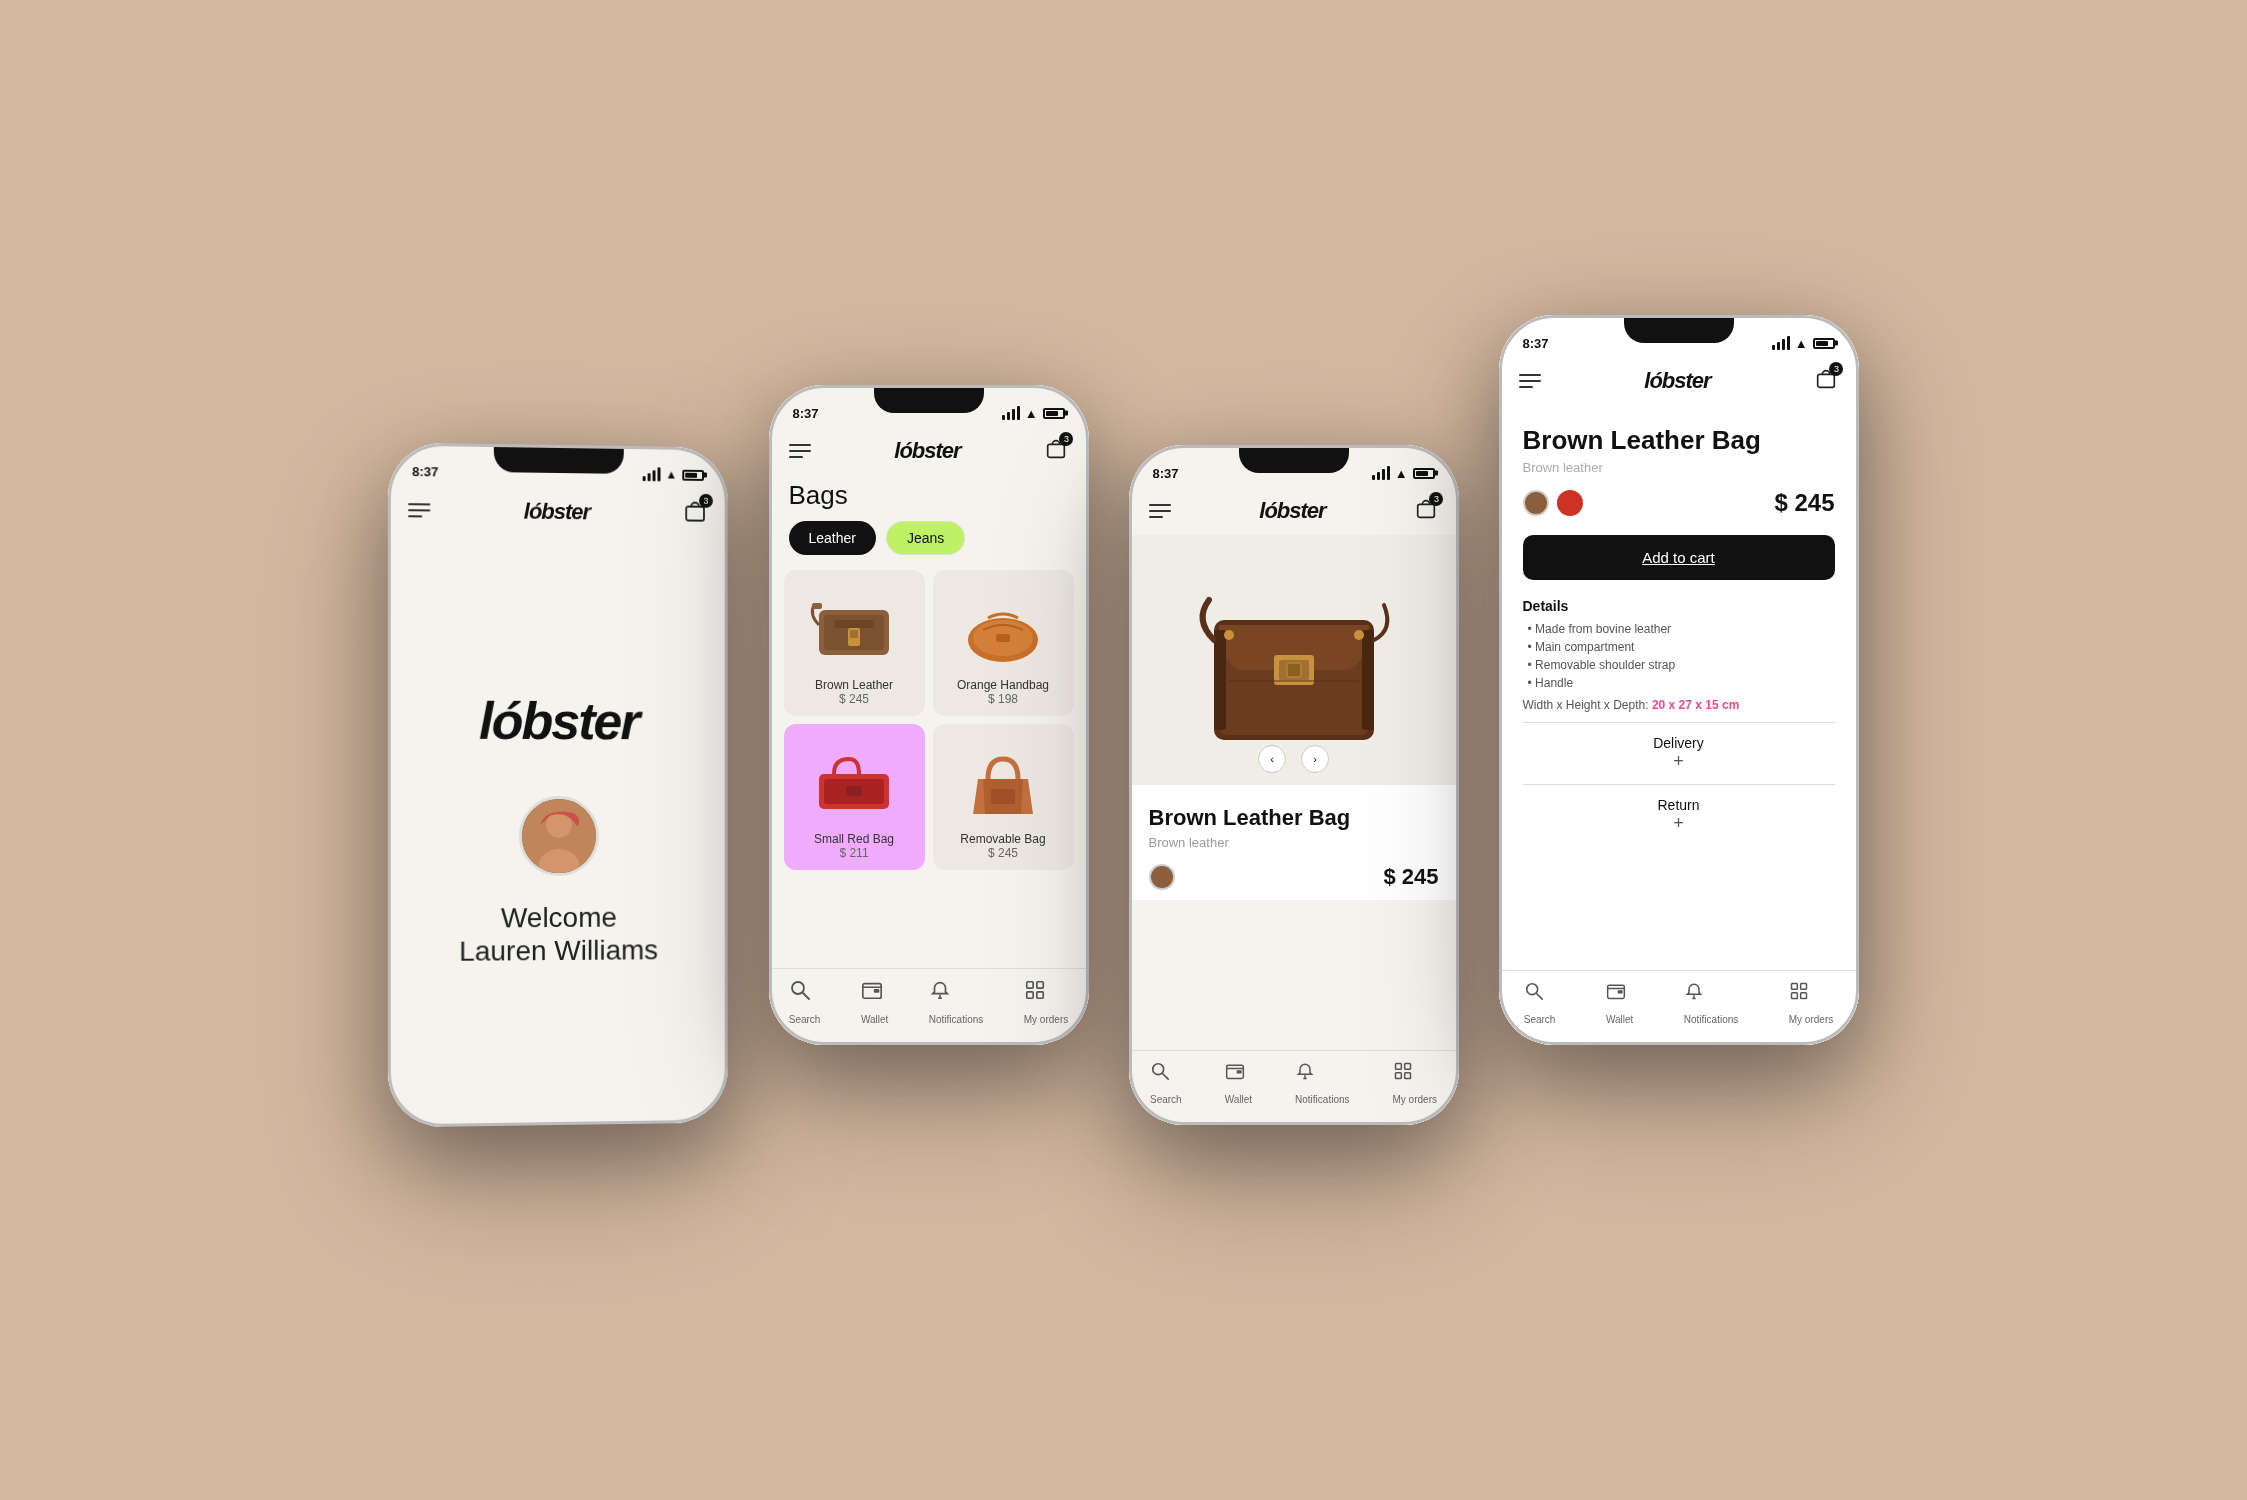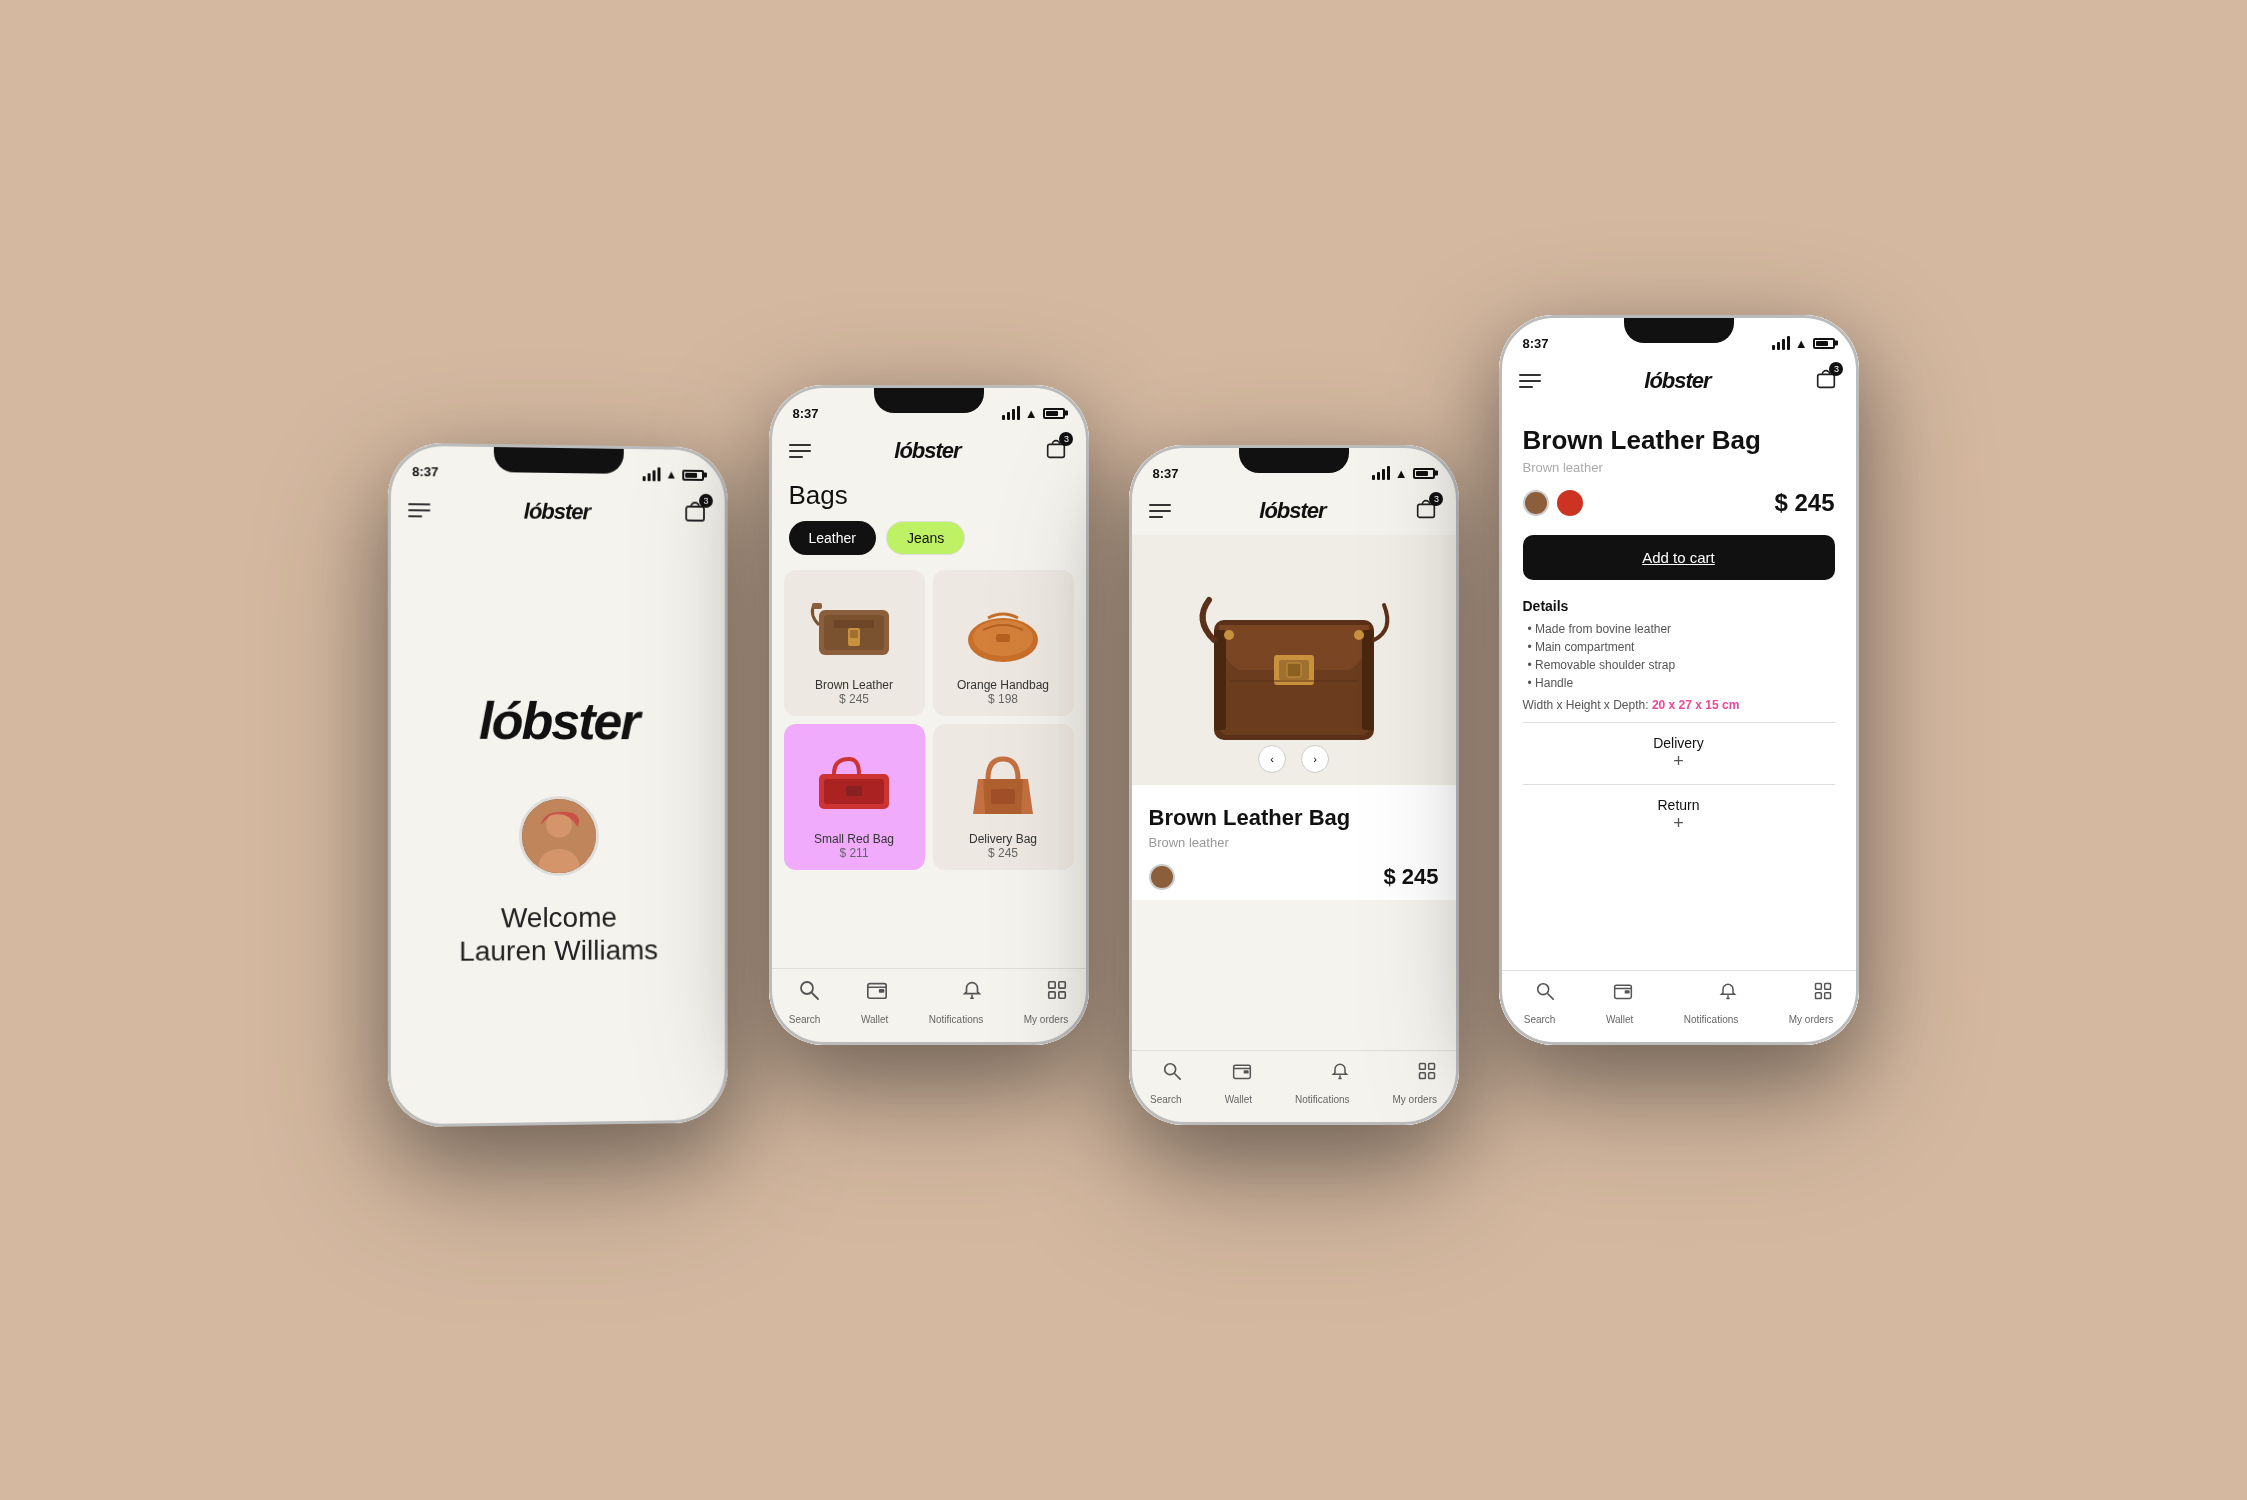--- a/index.html
+++ b/index.html
@@ -174,21 +174,21 @@
       justify-content: space-around;
       align-items: center;
       padding: 10px 0 20px;
       border-top: 1px solid #e0ddd8;
       background: #f5f3ee;
     }
 
     .nav-item {
       display: flex;
       flex-direction: column;
-      align-items: flex-end;
+      align-items: flex-start;
       gap: 13px;
       cursor: pointer;
     }
     .nav-label {
       font-size: 10px;
       color: #666;
     }
 
     .welcome-logo {
       font-size: 48px;
@@ -518,21 +518,21 @@
           <div class="product-card" style="border-radius:12px;background:#ede9e2;padding:15px 10px 10px;display:flex;flex-direction:column;align-items:center;">
             <div style="height:85px;display:flex;align-items:center;justify-content:center;margin-bottom:8px;">
               <svg width="100" height="75" viewBox="0 0 100 75">
 
                 <path d="M25 35 L20 70 L80 70 L75 35 Z" fill="#c47040"></path>
                 <path d="M30 35 L32 70 L68 70 L70 35 Z" fill="#b06030"></path>
                 <path d="M35 35 Q35 15 50 15 Q65 15 65 35" stroke="#c47040" stroke-width="5" fill="none"></path>
                 <rect x="38" y="45" width="24" height="15" rx="2" fill="#a05028"></rect>
               </svg>
             </div>
-            <div class="product-name" style="font-size:12px;color:#333;">Delivery Bag</div>
+            <div class="product-name" style="font-size:12px;color:#333;">Removable Bag</div>
             <div class="product-price" style="font-size:12px;color:#666;">$ 245</div>
           </div>
         </div>
       </div>
 
       <div class="bottom-nav" style="position:absolute;bottom:0;left:0;right:0;">
         <div class="nav-item">
           <svg width="22" height="22" viewBox="0 0 22 22" fill="none">
               <circle cx="9" cy="9" r="6" stroke="#555" stroke-width="1.8"></circle>
               <line x1="14" y1="14" x2="20" y2="20" stroke="#555" stroke-width="1.8" stroke-linecap="round"></line>

